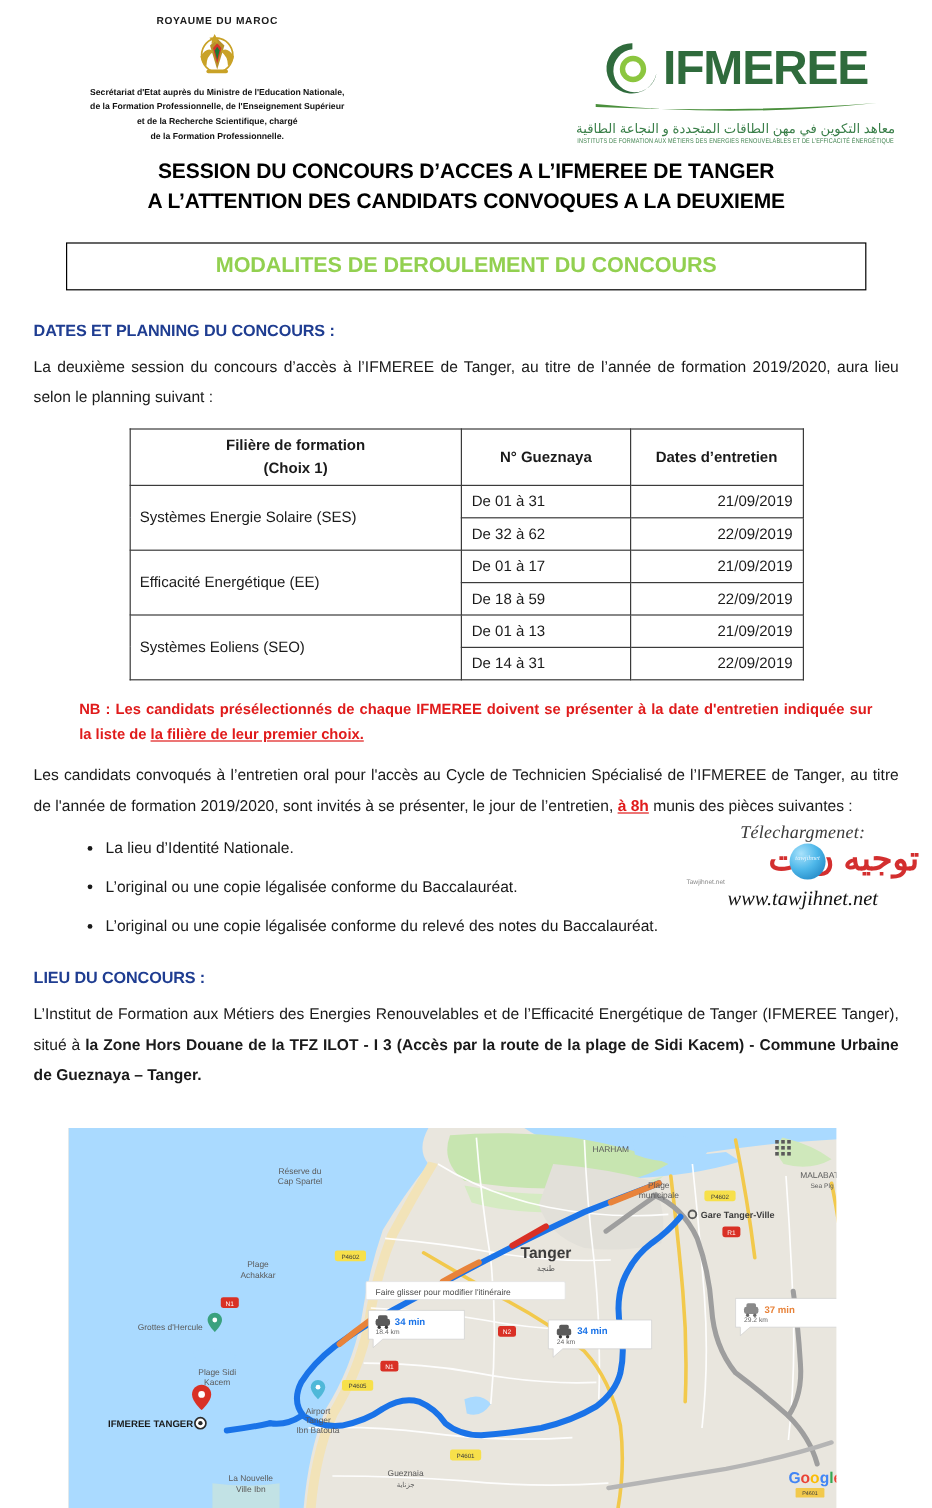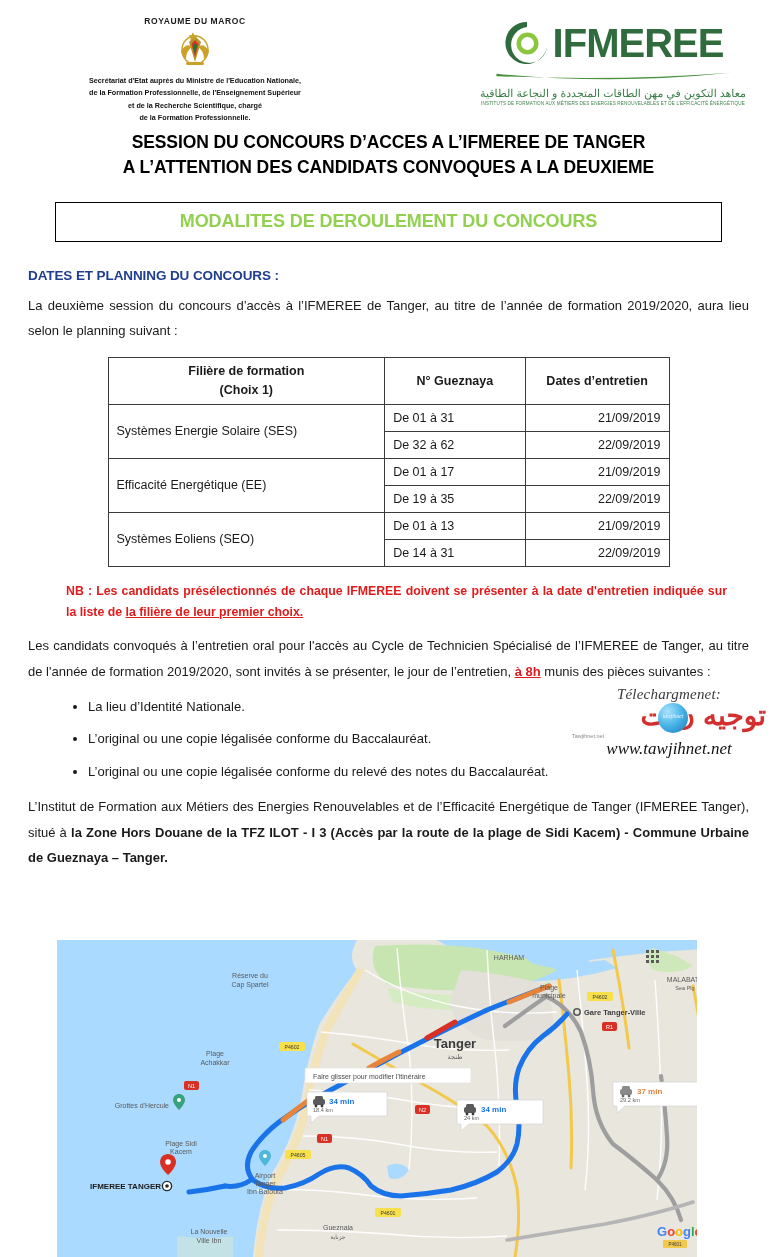--- a/index.html
+++ b/index.html
@@ -10,23 +10,23 @@
     background: #ffffff;
     font-family: "Liberation Sans", sans-serif;
     color: #000000;
     overflow: hidden;
     position: relative;
   }
 
   
   .page-header {
     display: flex;
-    align-items: flex-start;
+    align-items: flex-end;
     justify-content: space-between;
-    padding: 8px 14px 0 30px;
+    padding: 8px 14px 0 16px;
     height: 120px;
   }
   .ministry-block {
     width: 330px;
     text-align: center;
     padding-top: 8px;
   }
   .ministry-kingdom {
     font-size: 8.5px;
     font-weight: bold;
@@ -331,21 +331,21 @@
         <tr>
           <td class="num-cell">De 32 à 62</td>
           <td class="date-cell">22/09/2019</td>
         </tr>
         <tr>
           <td class="filiere-cell" rowspan="2">Efficacité Energétique (EE)</td>
           <td class="num-cell">De 01 à 17</td>
           <td class="date-cell">21/09/2019</td>
         </tr>
         <tr>
-          <td class="num-cell">De 19 à 35</td>
+          <td class="num-cell">De 18 à 59</td>
           <td class="date-cell">22/09/2019</td>
         </tr>
         <tr>
           <td class="filiere-cell" rowspan="2">Systèmes Eoliens (SEO)</td>
           <td class="num-cell">De 01 à 13</td>
           <td class="date-cell">21/09/2019</td>
         </tr>
         <tr>
           <td class="num-cell">De 14 à 31</td>
           <td class="date-cell">22/09/2019</td>
@@ -361,20 +361,21 @@
   <p class="para">
     <span>Les candidats convoqués à l’entretien oral pour l'accès au Cycle de Technicien Spécialisé de l’IFMEREE de Tanger, au titre de l'année de formation 2019/2020, sont invités à se présenter, le jour de l’entretien, </span><span class="red-underline">à 8h</span><span> munis des pièces suivantes :</span>
   </p>
 
   <ul class="pieces">
     <li>La lieu d’Identité Nationale.</li>
     <li>L’original ou une copie légalisée conforme du Baccalauréat.</li>
     <li>L’original ou une copie légalisée conforme du relevé des notes du Baccalauréat.</li>
   </ul>
 
+  <div class="section-heading">LIEU DU CONCOURS :</div>
 
   <p class="para">
     <span>L’Institut de Formation aux Métiers des Energies Renouvelables et de l’Efficacité Energétique de Tanger (IFMEREE Tanger), situé à </span><b>la Zone Hors Douane de la TFZ  ILOT - I 3 (Accès par la route de la plage de Sidi Kacem) - Commune Urbaine de Gueznaya – Tanger.</b>
   </p>
 </div>
 
 <div class="watermark">
   <div class="wm-top">Télechargmenet:</div>
   <div class="wm-mid">
     <div class="wm-ar">توجيه ن ت</div>

